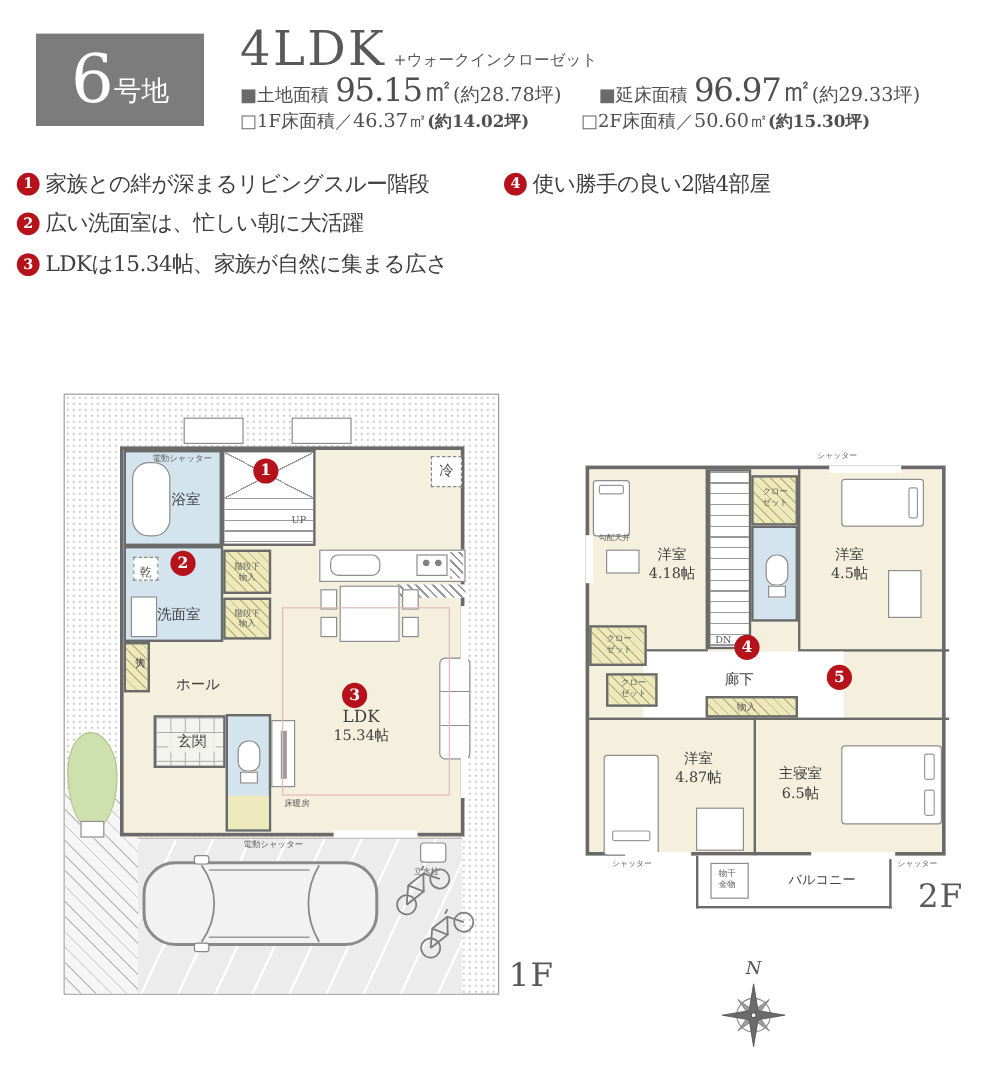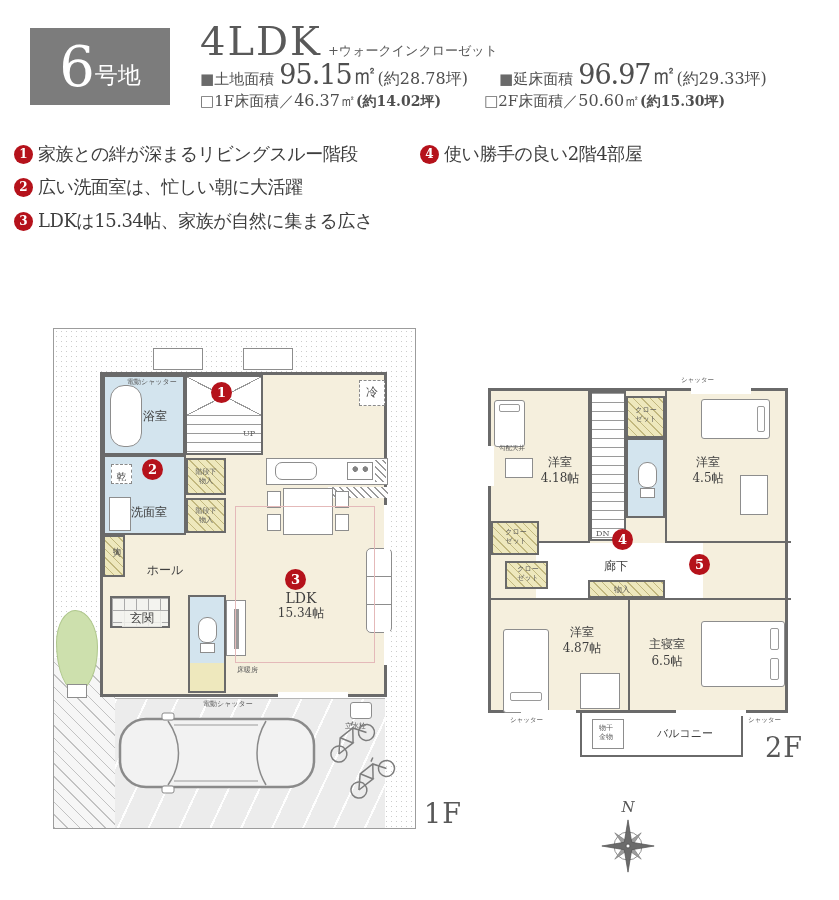--- a/index.html
+++ b/index.html
@@ -133,21 +133,21 @@
         <div class="r t" style="left:4px;top:7px;width:28px">階段下
 物入</div>
       </div>
 
       <div class="r room hatchY" style="left:0;top:160px;width:22px;height:42px">
         <div class="r vtext" style="left:5px;top:4px">物入</div>
       </div>
 
       <div class="r lbl" style="left:37px;top:188px;width:50px">ホール</div>
 
-      <div class="r room tile" style="left:7px;top:221px;width:60px;height:32px">
+      <div class="r room tile" style="left:25px;top:221px;width:60px;height:44px">
         <div class="r lbl" style="left:10px;top:13px;width:40px;background:rgba(243,243,239,.85)">玄関</div>
       </div>
 
       <div class="r room blue" style="left:85px;top:220px;width:38px;height:98px">
         <div class="r fw" style="left:8px;top:20px;width:19px;height:26px;border-radius:9px 9px 8px 8px"></div>
         <div class="r fw" style="left:10px;top:46px;width:15px;height:10px"></div>
         <div class="r" style="left:0;top:66px;width:34px;height:28px;background:#eee8bd"></div>
       </div>
 
       <div class="r fw" style="left:123px;top:225px;width:20px;height:56px">

